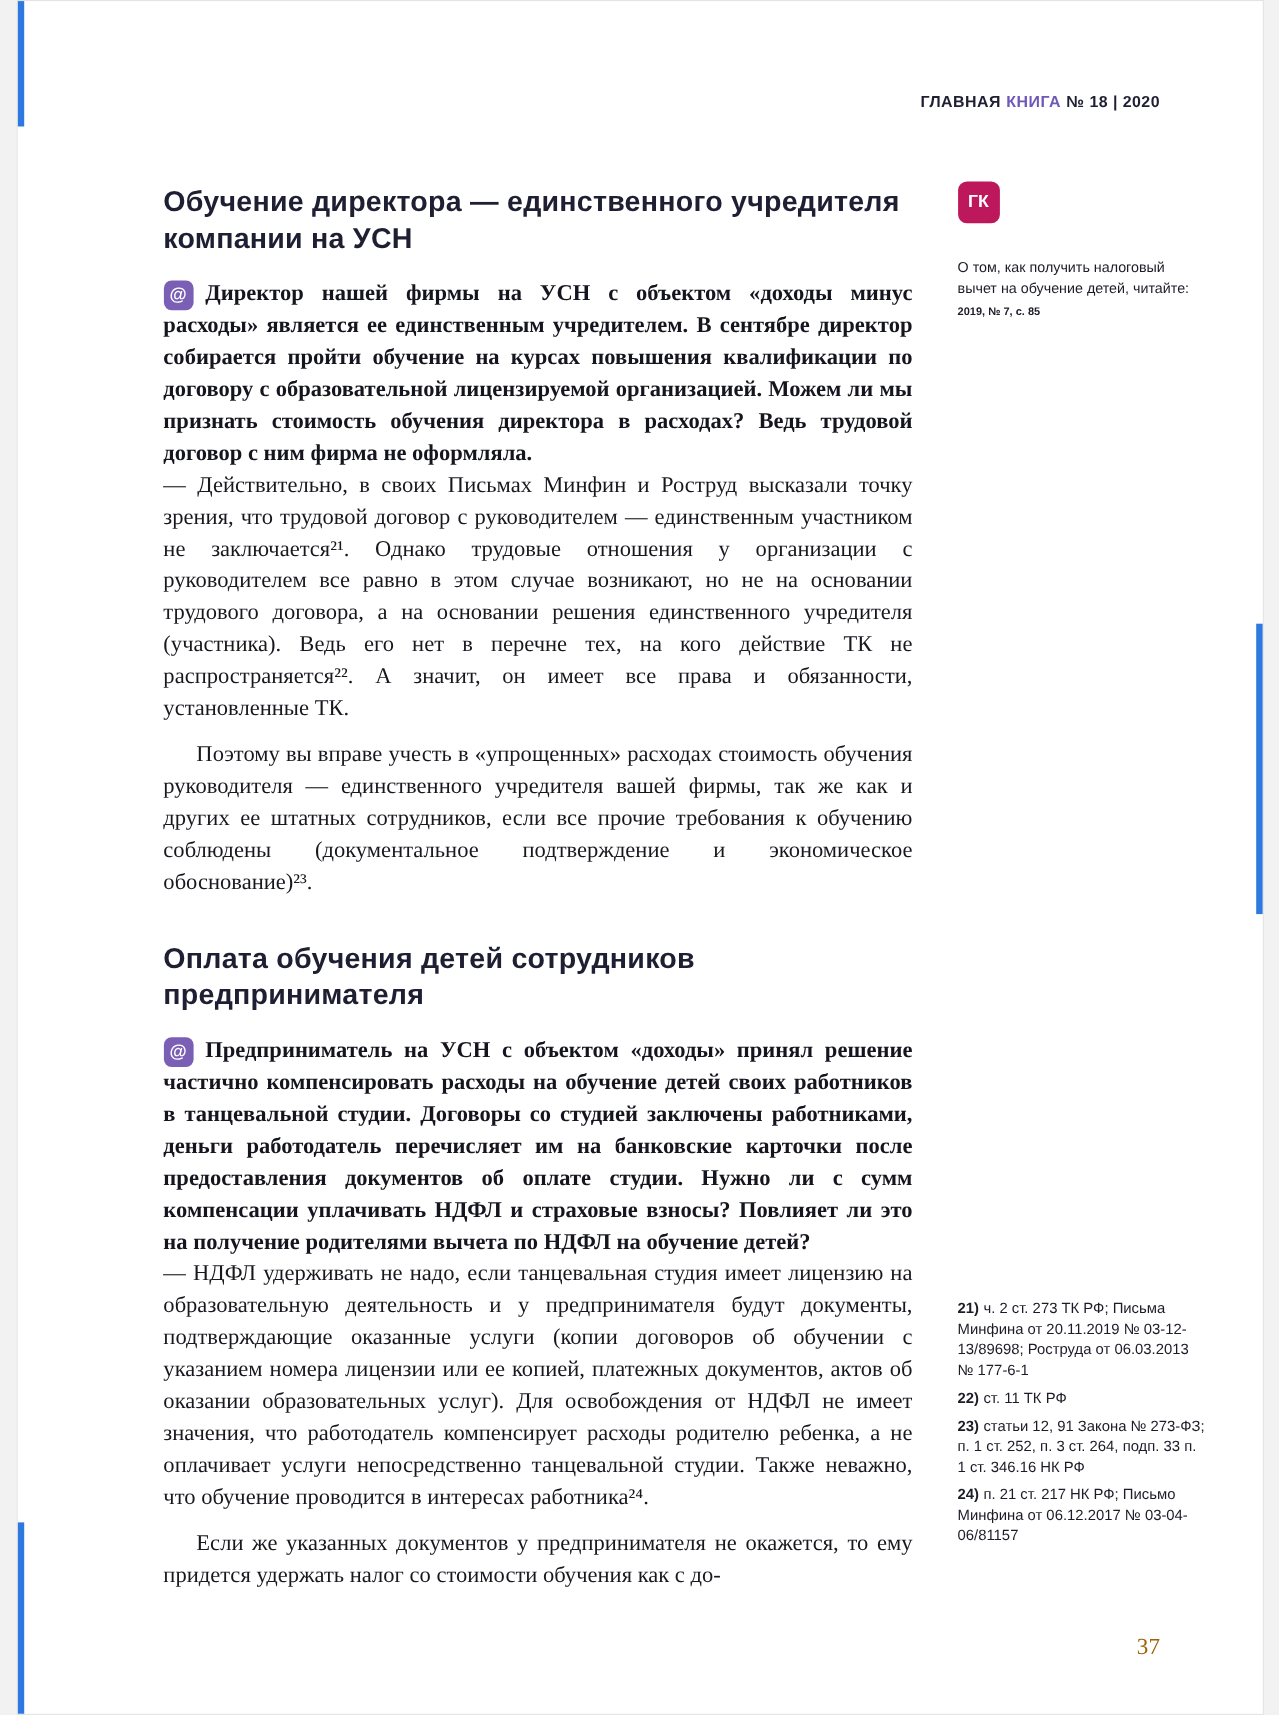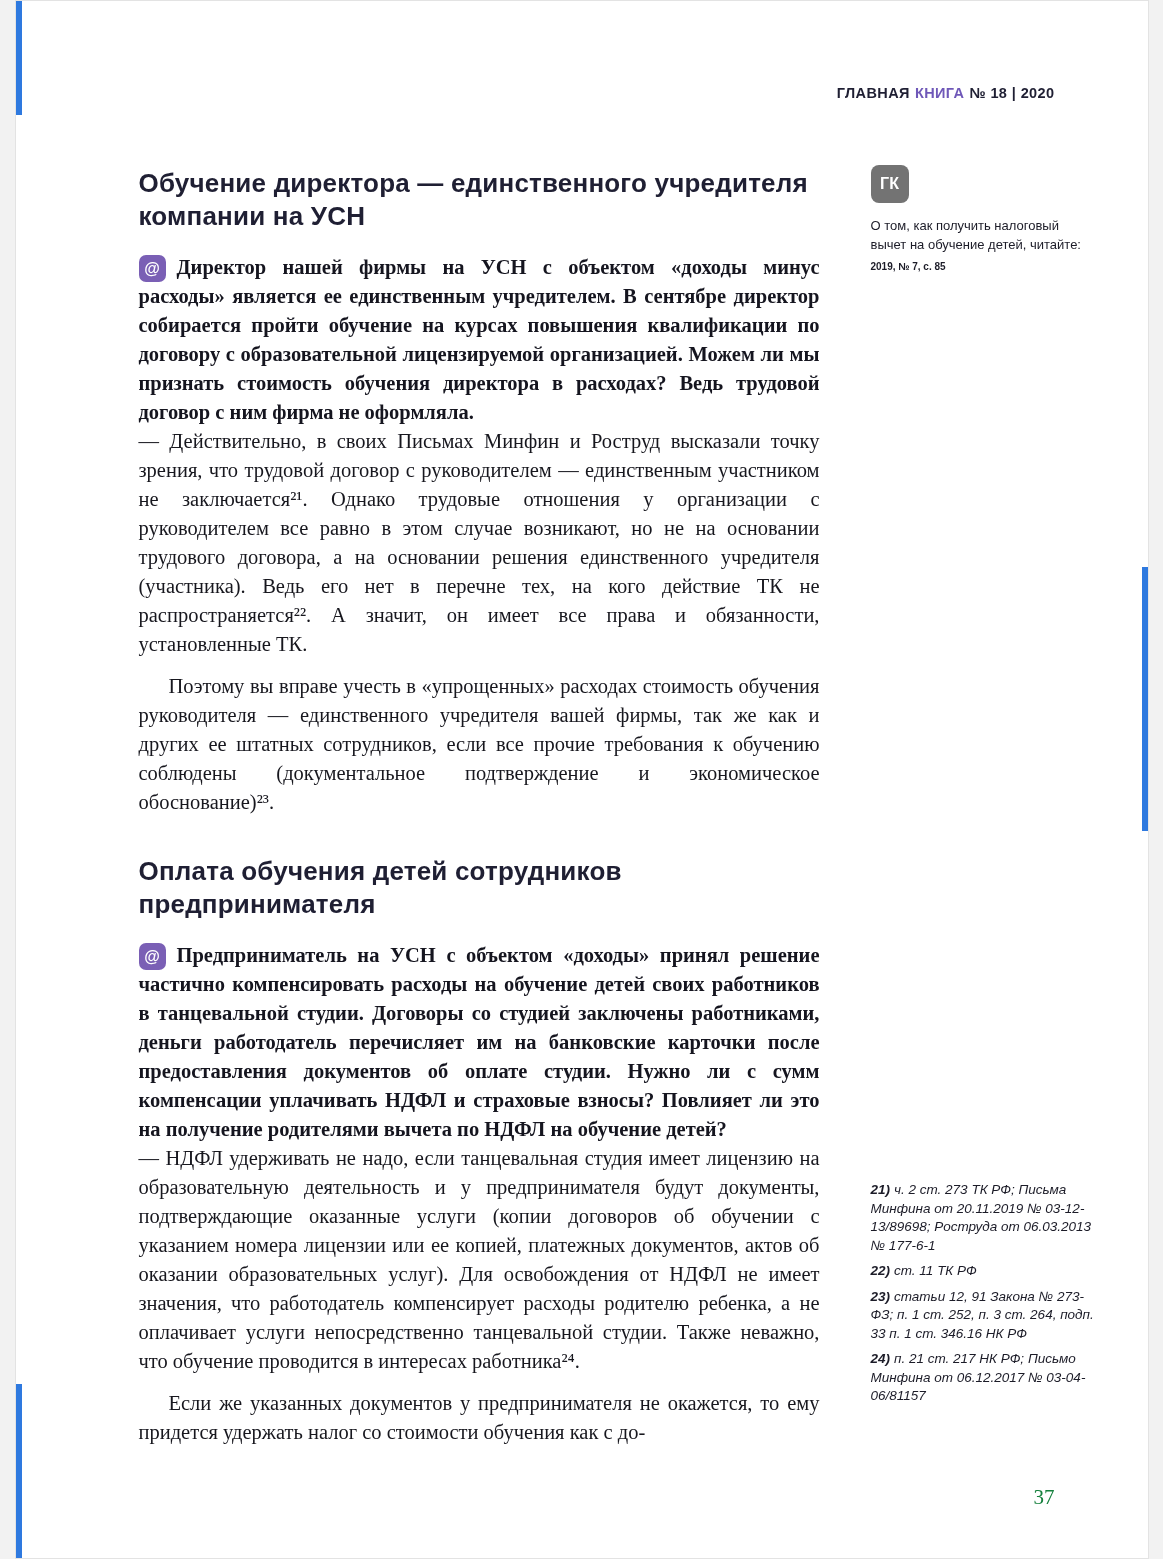--- a/index.html
+++ b/index.html
@@ -32,21 +32,21 @@
     font-size: 14.5px;
     letter-spacing: 0.4px;
     color: #1f1f33;
     white-space: nowrap;
   }
   .masthead .mh-purple { color: #6f58b8; margin: 0 5px; }
 
   
   .main-col {
     position: absolute;
-    left: 123px;
+    left: 133px;
     top: 166px;
     width: 681px;
   }
   .article-title {
     margin: 0 0 20px 0;
     font-family: "Liberation Sans", sans-serif;
     font-weight: 700;
     font-size: 26px;
     line-height: 33px;
     letter-spacing: 0.2px;
@@ -90,53 +90,53 @@
     position: absolute;
     left: 855px;
     top: 164px;
     width: 222px;
     font-family: "Liberation Sans", sans-serif;
     color: #1c1c28;
   }
   .gk-logo {
     width: 38px;
     height: 38px;
-    background: #737373;
+    background: #be185d;
     border-radius: 8px;
     color: #ffffff;
     font-family: "Liberation Sans", sans-serif;
     font-weight: 700;
     font-size: 16px;
     line-height: 38px;
     text-align: center;
-    margin-bottom: 13px;
+    margin-bottom: 30px;
   }
   .side-note { font-size: 13px; line-height: 19px; }
   .side-ref { font-size: 10px; line-height: 19px; font-weight: 700; margin-top: 3px; }
 
   .footnotes {
     position: absolute;
     left: 855px;
     top: 1180px;
     width: 225px;
     font-family: "Liberation Sans", sans-serif;
     font-size: 13.5px;
     line-height: 18.5px;
     color: #1c1c28;
   }
-  .footnote { margin-bottom: 7px; font-style: italic; }
+  .footnote { margin-bottom: 7px; }
   .fn-num { font-weight: 700; margin-right: 4px; }
 
   .page-number {
     position: absolute;
     right: 93px;
     top: 1484px;
     font-family: "Liberation Serif", serif;
     font-size: 21px;
-    color: #15803d;
+    color: #a16207;
   }
 </style>
 </head>
 <body>
 
 <div class="page">
 
   <div class="edge-line edge-top-left"></div>
   <div class="edge-line edge-right"></div>
   <div class="edge-line edge-bottom-left"></div>

